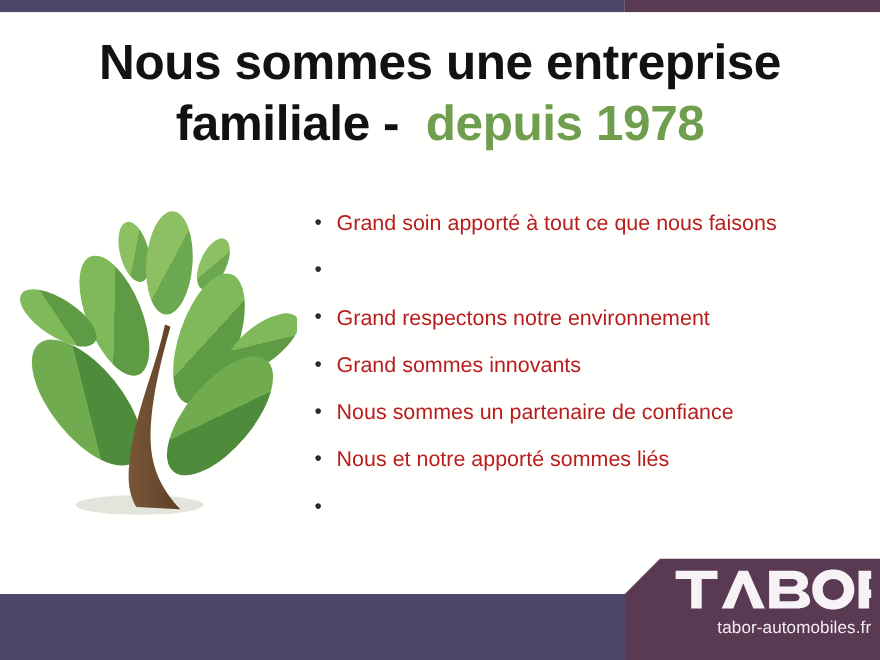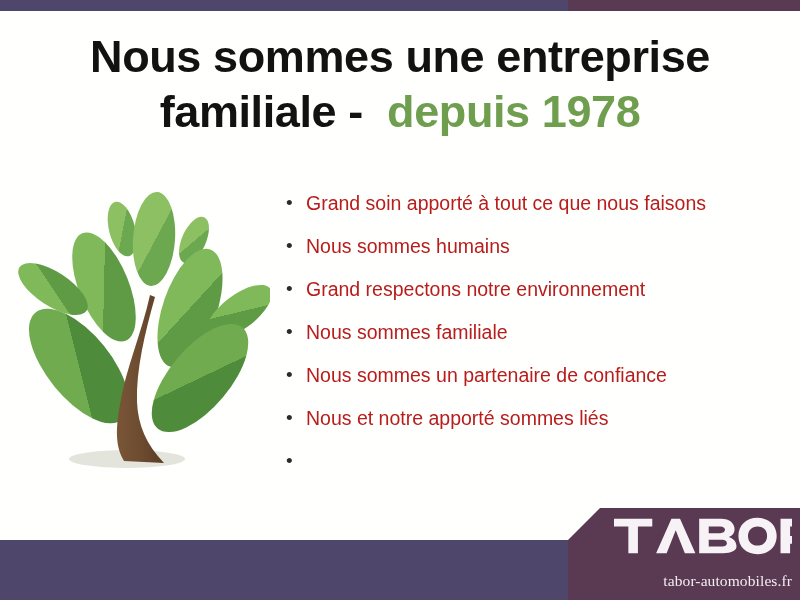--- a/index.html
+++ b/index.html
@@ -127,23 +127,22 @@
     padding-right: 8px;
     box-sizing: border-box;
   }
   .logo-word {
     height: 40px;
   }
   .logo-tagline {
     font-size: 15.5px;
     color: #f2eef1;
     letter-spacing: 0.1px;
-    margin-top: 12px;
+    margin-top: 1px;
     white-space: nowrap;
-    font-family: Liberation Serif, serif;
   }
 </style>
 </head>
 <body>
 
 <div id="slide">
 
   <div class="topbar">
     <div class="topbar-left"></div>
     <div class="topbar-right"></div>
@@ -224,29 +223,28 @@
     </svg>
   </div>
 
   <div class="bullets">
     <div class="bullet-row">
       <span class="bullet-dot">•</span>
       <span class="bullet-text">Grand soin apporté à tout ce que nous faisons</span>
     </div>
     <div class="bullet-row">
       <span class="bullet-dot">•</span>
-      <span class="bullet-text">Nous sommes humains</span>
     </div>
     <div class="bullet-row">
       <span class="bullet-dot">•</span>
       <span class="bullet-text">Grand respectons notre environnement</span>
     </div>
     <div class="bullet-row">
       <span class="bullet-dot">•</span>
-      <span class="bullet-text">Nous sommes familiale</span>
+      <span class="bullet-text">Grand sommes innovants</span>
     </div>
     <div class="bullet-row">
       <span class="bullet-dot">•</span>
       <span class="bullet-text">Nous sommes un partenaire de confiance</span>
     </div>
     <div class="bullet-row">
       <span class="bullet-dot">•</span>
       <span class="bullet-text">Nous et notre apporté sommes liés</span>
     </div>
     <div class="bullet-row">

